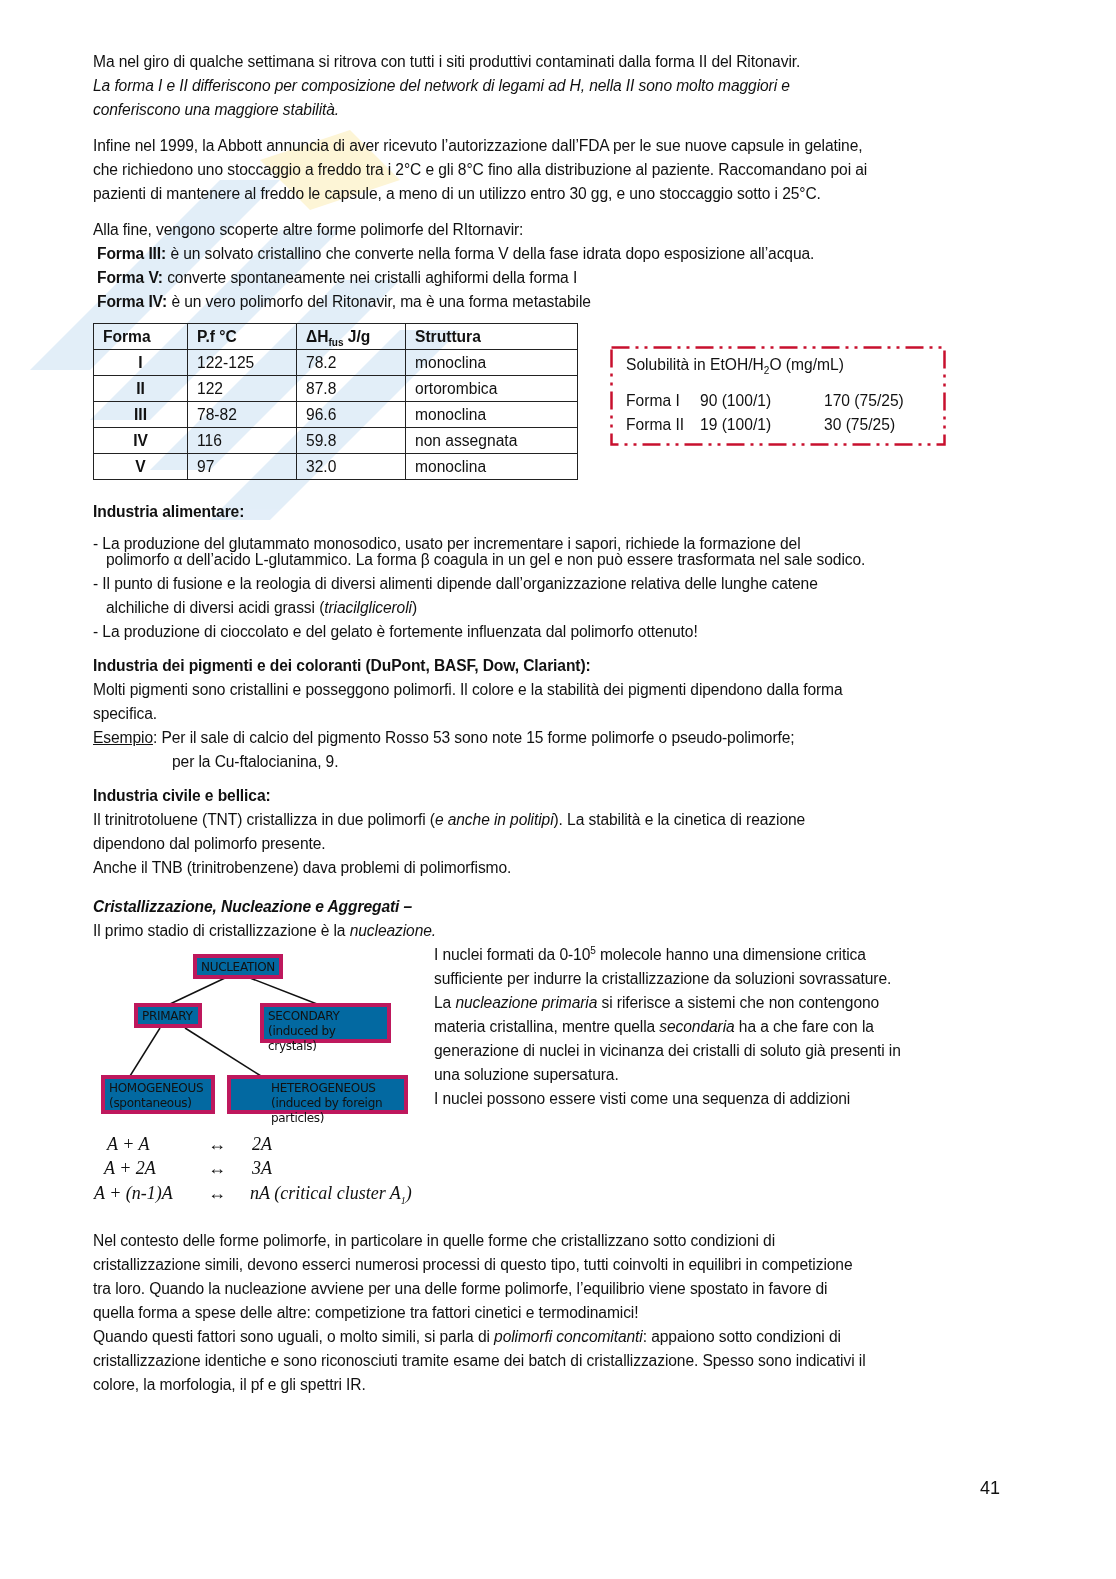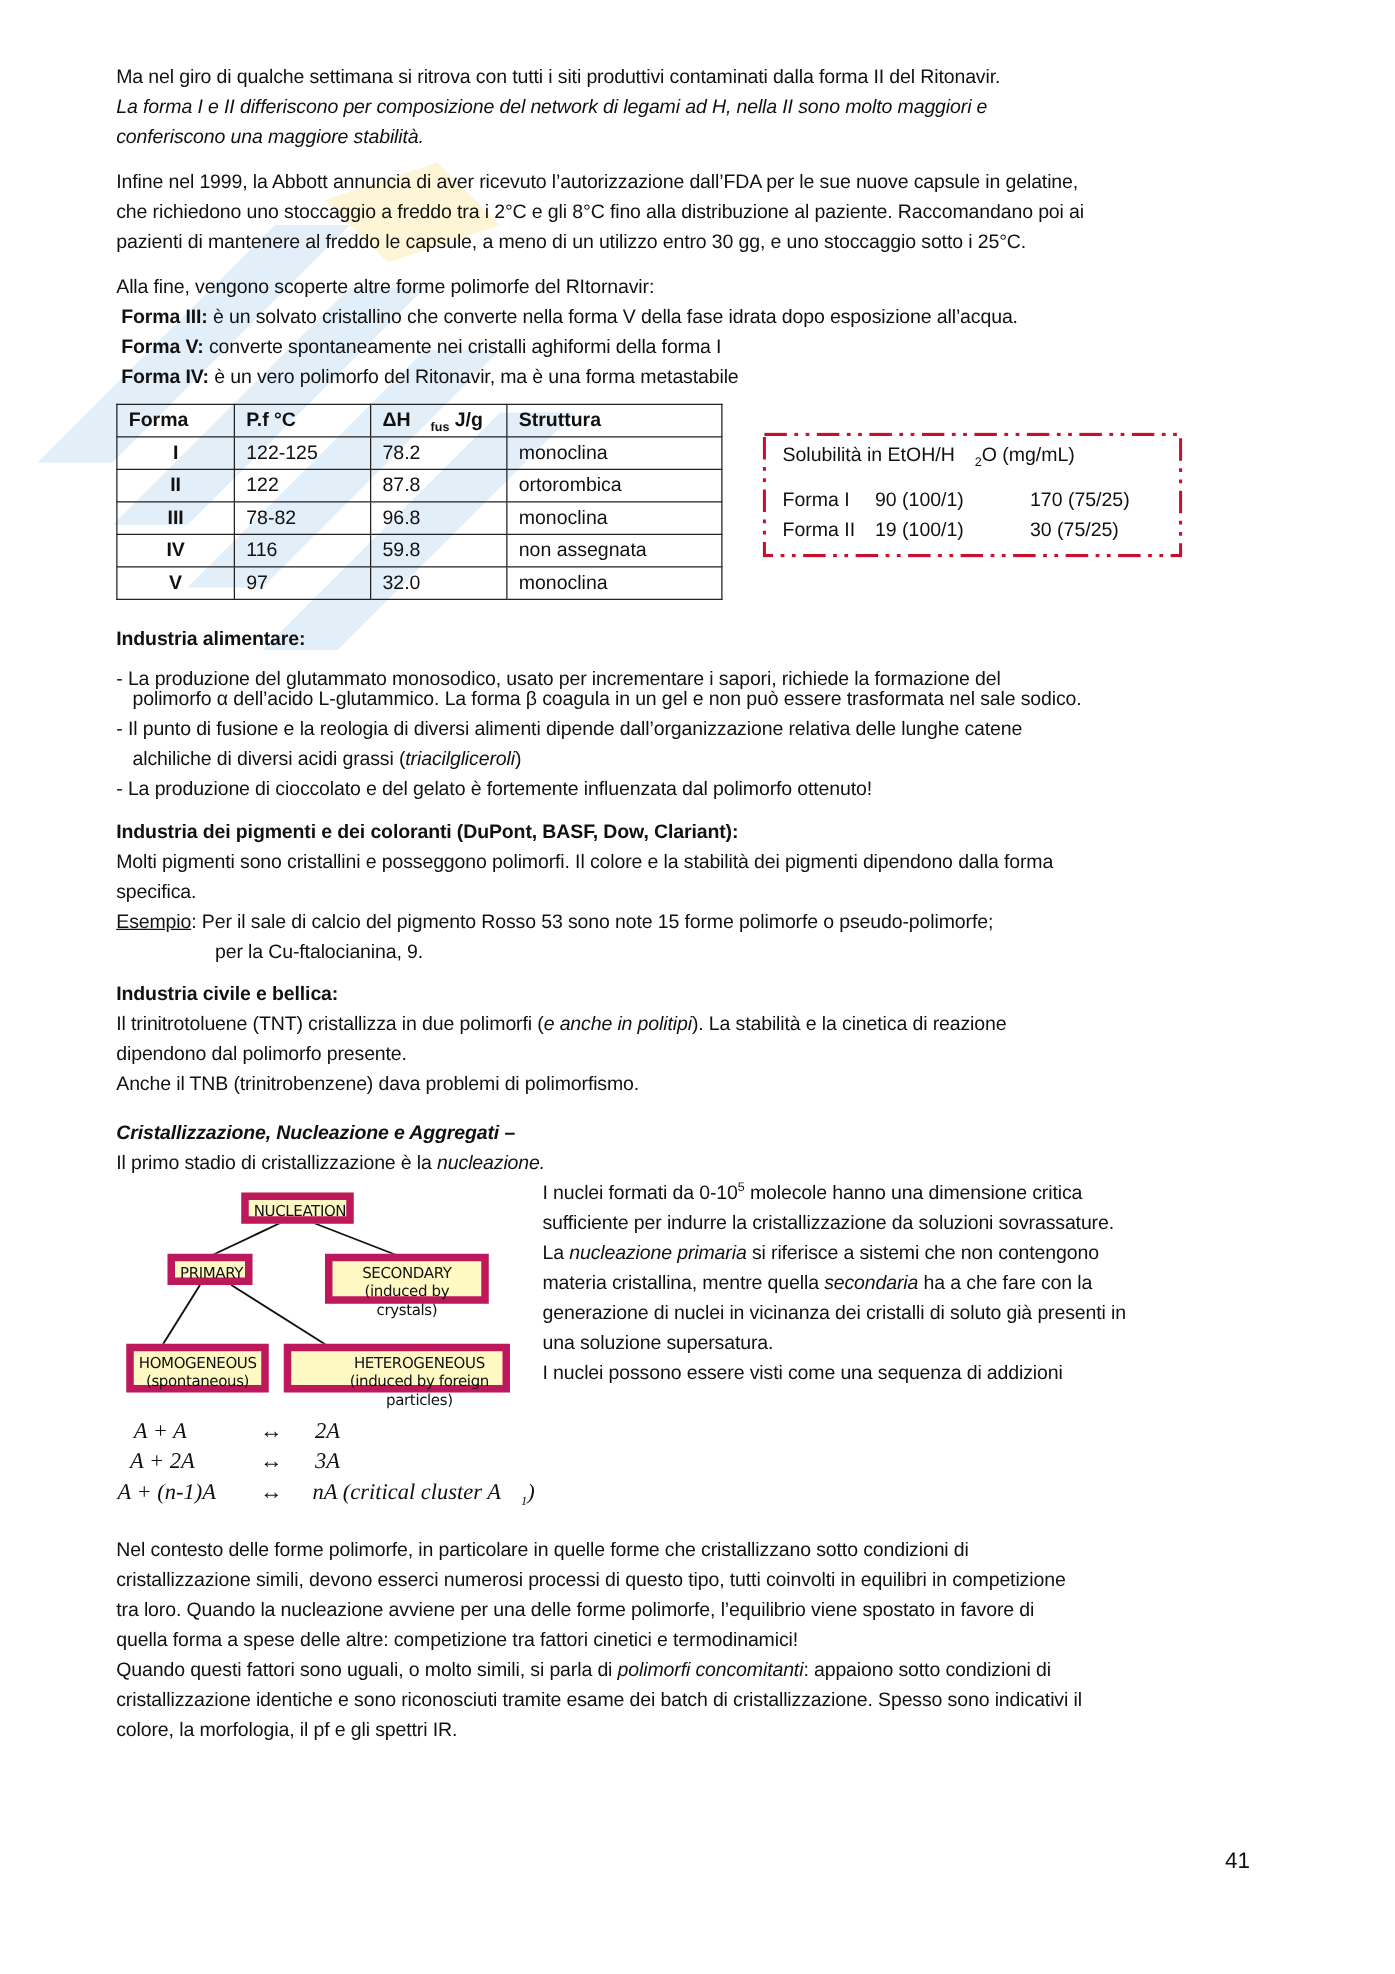--- a/index.html
+++ b/index.html
@@ -14,26 +14,26 @@
   .ind { padding-left: 4px; }
   table.forms { position: absolute; left: 93px; top: 323px; border-collapse: collapse; font-size: 15.6px; }
   table.forms td, table.forms th { border: 1.4px solid #222; height: 25px; padding: 0 9px; text-align: left; font-weight: normal; }
   table.forms th { font-weight: bold; }
   table.forms td.fc { text-align: center; font-weight: bold; }
   .c1 { width: 75px; } .c2 { width: 90px; } .c3 { width: 90px; } .c4 { width: 153px; }
   .solbox { position: absolute; left: 610px; top: 346px; width: 336px; height: 100px; }
   .solbox svg { position: absolute; left: 0; top: 0; }
   .sol-t { position: absolute; font-size: 15.6px; white-space: nowrap; }
   .diagram { position: absolute; left: 95px; top: 950px; width: 320px; height: 170px; }
-  .dbox { position: absolute; border: 6px solid #be185d; background: #fef9c3; font-family: "DejaVu Sans", sans-serif; font-size: 12px; line-height: 15px; padding: 2px 4px; box-sizing: border-box; letter-spacing: -0.3px; text-align: center; }
+  .dbox { position: absolute; border: 4px solid #be185d; background: #0369a1; font-family: "DejaVu Sans", sans-serif; font-size: 12px; line-height: 15px; padding: 2px 4px; box-sizing: border-box; letter-spacing: -0.3px; }
   .eq { position: absolute; font-family: "Liberation Serif", "DejaVu Serif", serif; font-style: italic; font-size: 18px; white-space: nowrap; }
   .eq .arr { font-style: normal; }
   .pagenum { position: absolute; left: 980px; top: 1478px; font-size: 18px; }
   sup { font-size: 10px; line-height: 0; }
-  sub { font-size: 10px; line-height: 0; margin-left: 16px; }
+  sub { font-size: 10px; line-height: 0; }
 </style>
 </head>
 <body>
 
 <div class="page">
 
   <svg class="wm" viewBox="0 0 560 420">
     <g opacity="0.13" fill="#2a7fd0">
       <polygon points="10,250 200,60 260,60 70,250"></polygon>
       <polygon points="70,300 260,110 320,110 130,300"></polygon>
@@ -80,21 +80,21 @@
     </tr>
     <tr>
       <td class="fc">II</td>
       <td>122</td>
       <td>87.8</td>
       <td>ortorombica</td>
     </tr>
     <tr>
       <td class="fc">III</td>
       <td>78-82</td>
-      <td>96.8</td>
+      <td>96.6</td>
       <td>monoclina</td>
     </tr>
     <tr>
       <td class="fc">IV</td>
       <td>116</td>
       <td>59.8</td>
       <td>non assegnata</td>
     </tr>
     <tr>
       <td class="fc">V</td>

